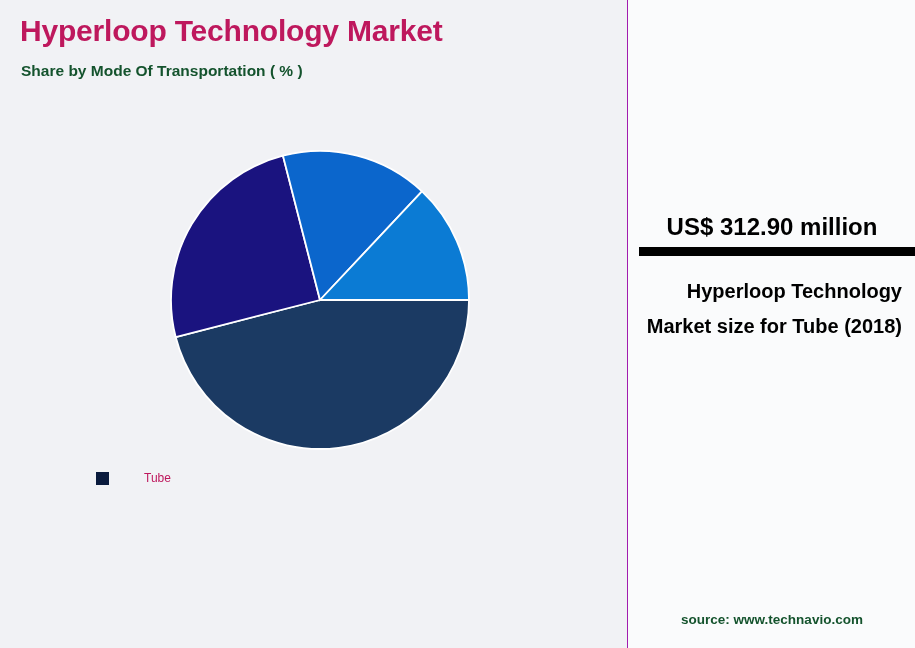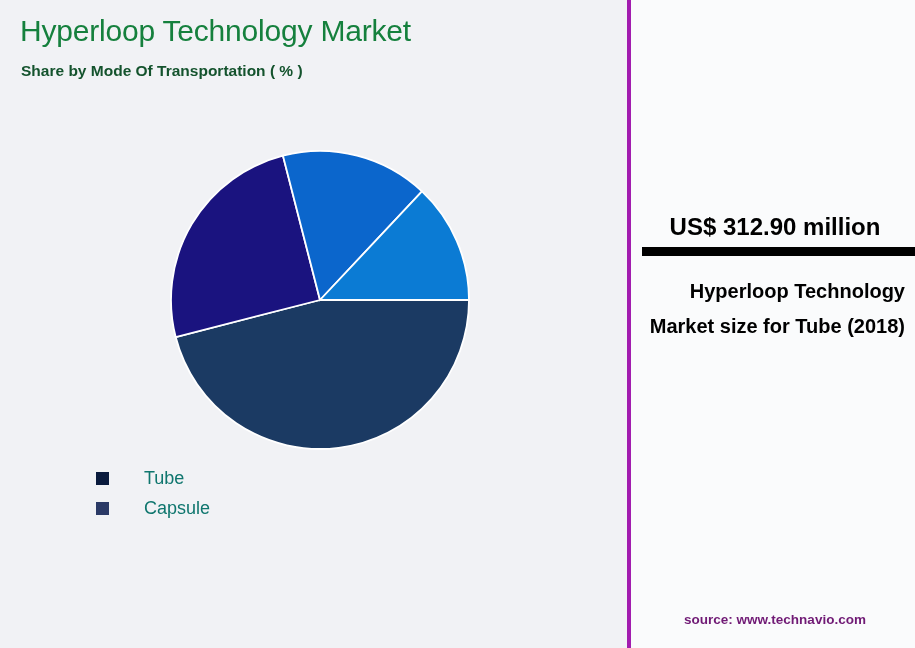--- a/index.html
+++ b/index.html
@@ -27,22 +27,22 @@
     top: 0;
     width: 627px;
     height: 648px;
     background: #f1f2f5;
   }
   #chart-title {
     position: absolute;
     left: 20px;
     top: 14px;
     font-size: 30px;
-    font-weight: normal;
-    color: #15803d;
+    font-weight: bold;
+    color: #be185d;
     letter-spacing: -0.2px;
     white-space: nowrap;
   }
   #chart-subtitle {
     position: absolute;
     left: 21px;
     top: 62px;
     font-size: 15.5px;
     font-weight: bold;
     color: #14532d;
@@ -72,33 +72,33 @@
     align-items: center;
     height: 30px;
   }
   .legend-swatch {
     width: 13px;
     height: 13px;
     flex: 0 0 13px;
   }
   .legend-label {
     margin-left: 35px;
-    font-size: 18px;
-    color: #0f766e;
+    font-size: 12px;
+    color: #be185d;
     white-space: nowrap;
   }
   
   #right-panel {
     position: absolute;
     left: 627px;
     top: 0;
     width: 288px;
     height: 648px;
     background: #fafbfc;
-    border-left: 4px solid #a21caf;
+    border-left: 1px solid #a21caf;
     box-sizing: border-box;
   }
   #kpi-value {
     position: absolute;
     left: 0;
     top: 213px;
     width: 288px;
     text-align: center;
     font-size: 24px;
     font-weight: bold;
@@ -125,21 +125,21 @@
     line-height: 35px;
   }
   #source-note {
     position: absolute;
     left: 0;
     top: 612px;
     width: 288px;
     text-align: center;
     font-size: 13.5px;
     font-weight: bold;
-    color: #701a75;
+    color: #14532d;
     white-space: nowrap;
   }
 </style>
 </head>
 <body>
 
 <div id="infographic">
 
   <div id="left-panel">
 
@@ -156,24 +156,20 @@
             <path d="M 150 150 L 252.00 41.38 A 149 149 0 0 1 299.00 150.00 Z" fill="#0b7bd4" stroke="#ffffff" stroke-width="1.8"></path>
           </g>
       </svg>
     </div>
 
     <div id="legend">
       <div class="legend-row">
         <span class="legend-swatch" style="background: rgb(10, 27, 61);"></span>
         <span class="legend-label">Tube</span>
       </div>
-      <div class="legend-row">
-        <span class="legend-swatch" style="background: rgb(43, 58, 102);"></span>
-        <span class="legend-label">Capsule</span>
-      </div>
     </div>
 
   </div>
 
   <div id="right-panel">
 
     <div id="kpi-value">US$ 312.90 million</div>
 
     <div id="kpi-divider"></div>
 

